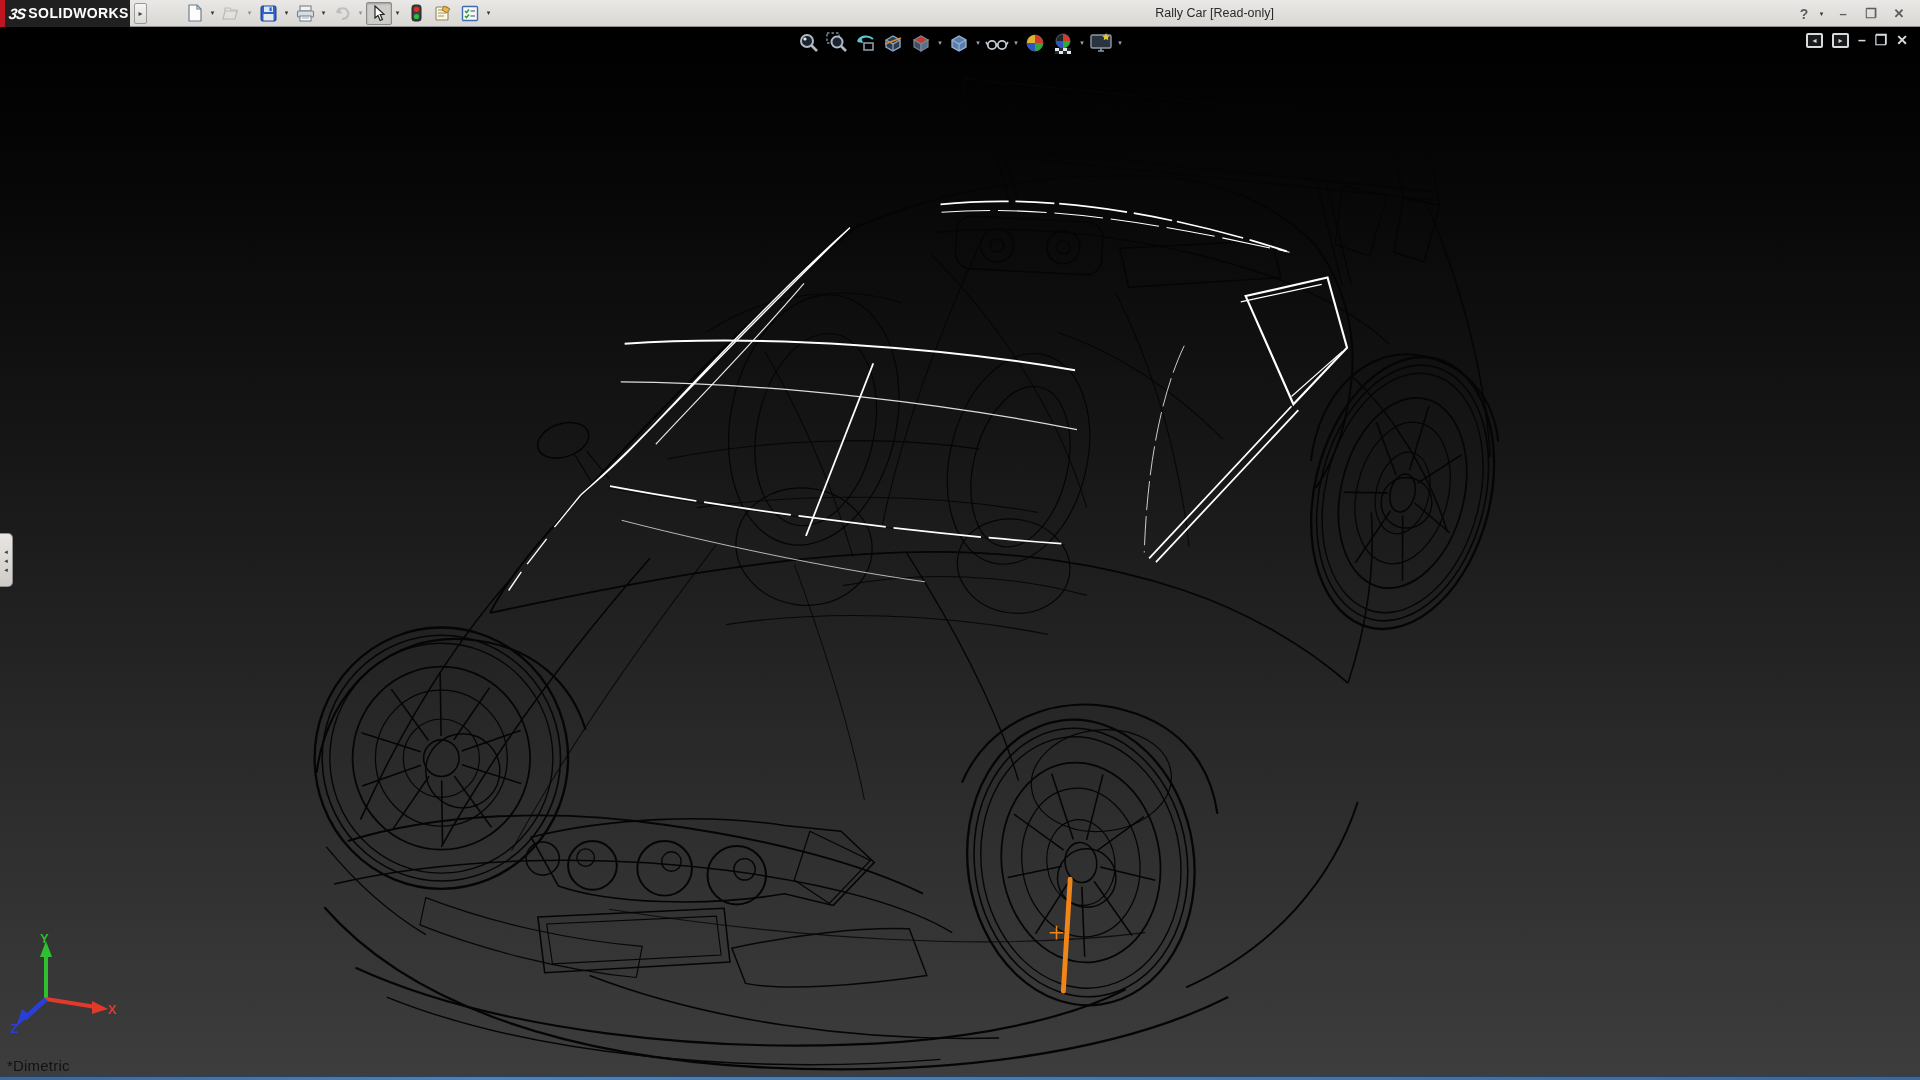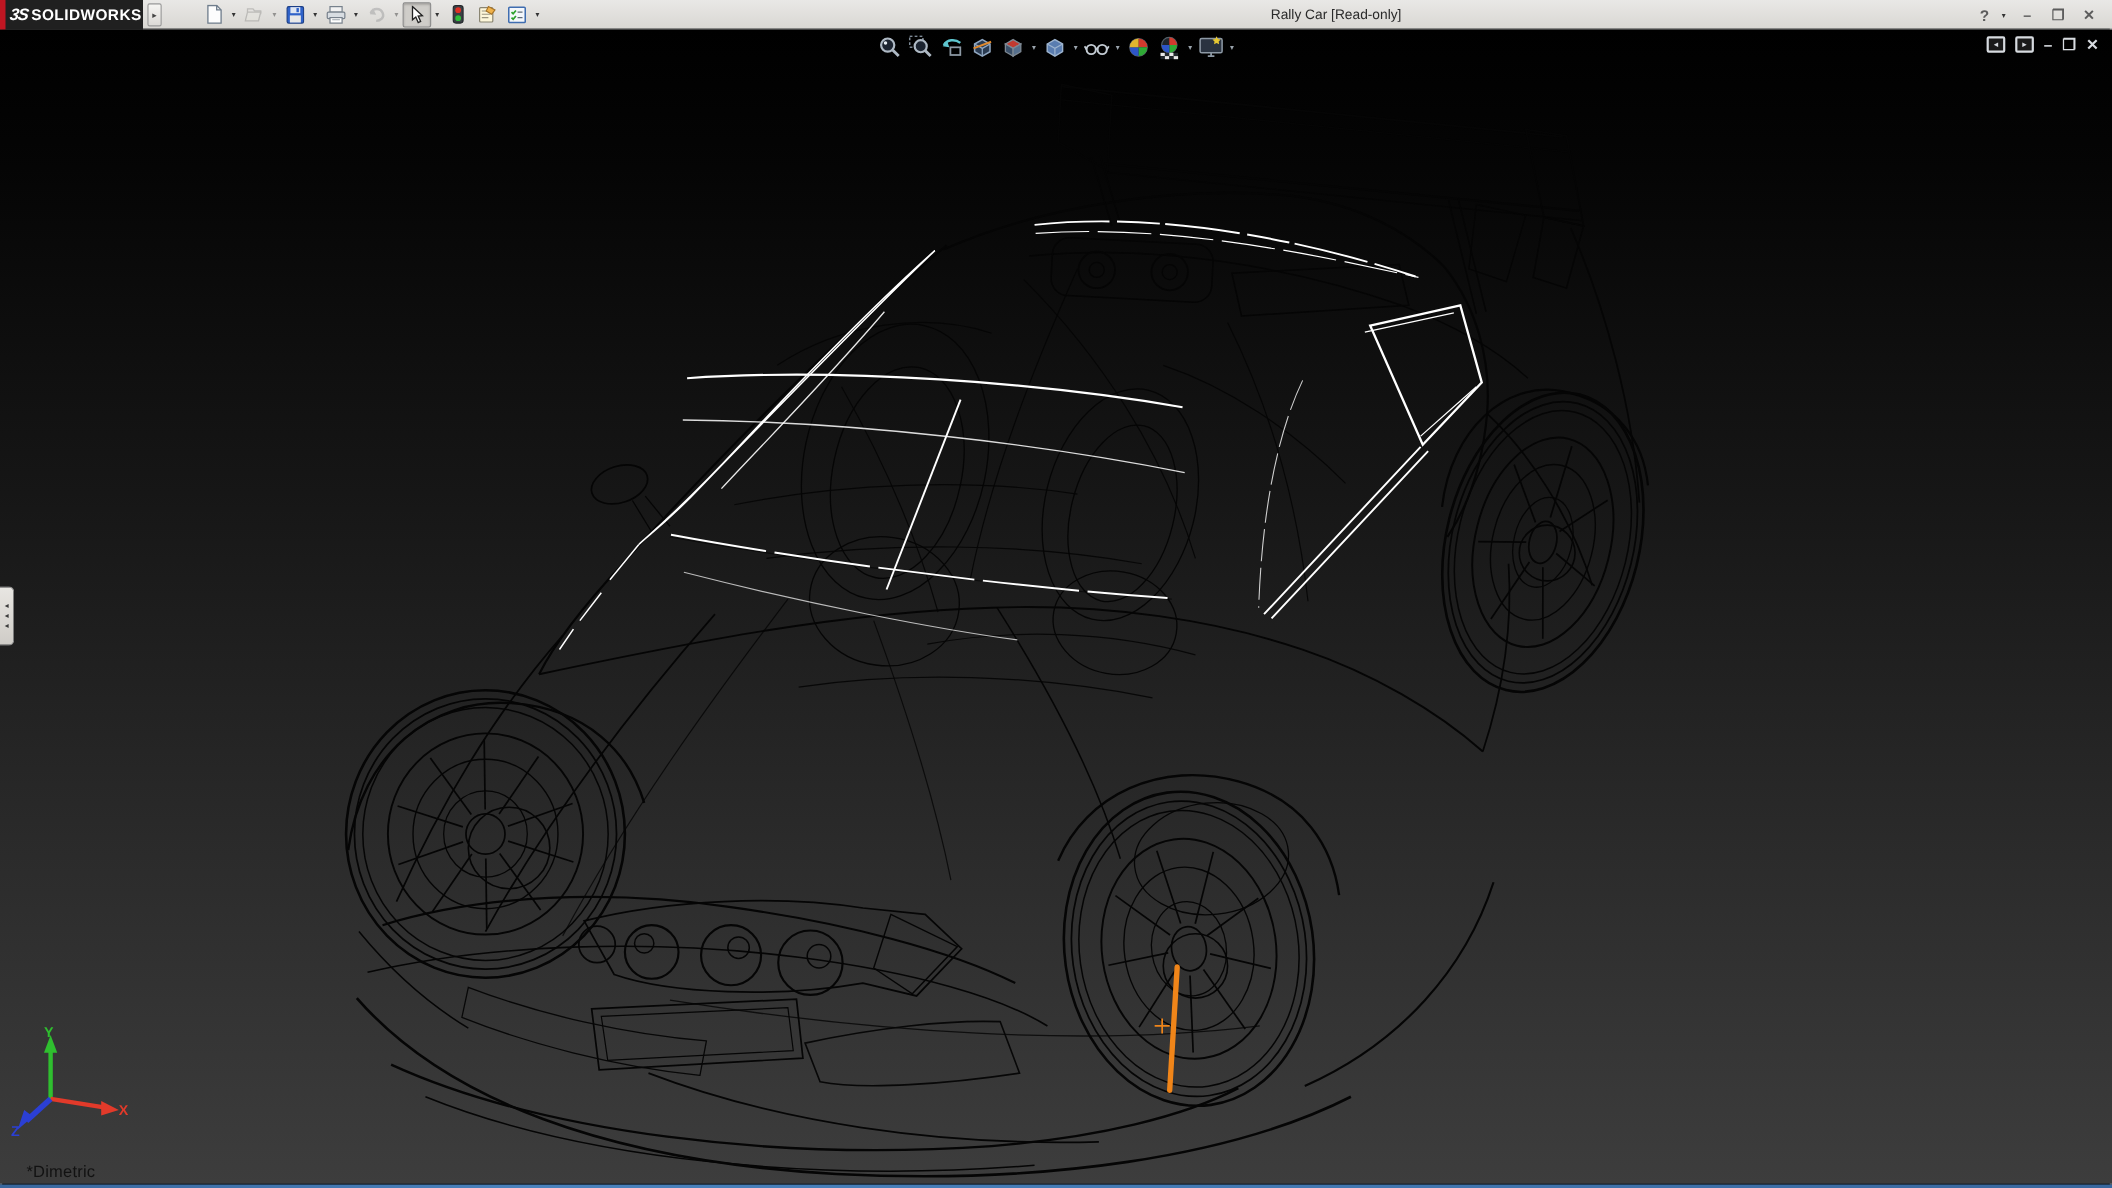--- a/index.html
+++ b/index.html
@@ -54,21 +54,21 @@
   .doc-controls .wbtn { font-size:14px; font-weight:bold; }
 
   
   .panel-tab { position:absolute; left:0; top:506px; width:13px; height:54px;
      background:linear-gradient(#e8e6e2,#cfccc7); border:1px solid #8f8f8f; border-left:none;
      border-radius:0 5px 5px 0; display:flex; flex-direction:column; align-items:center;
      justify-content:center; gap:2px; color:#3a3a3a; font-size:7px; line-height:7px; }
 
   
   .triad { position:absolute; left:8px; bottom:40px; width:110px; height:105px; }
-  .view-label { position:absolute; left:24px; bottom:2px; font-size:15px; color:#121212;
+  .view-label { position:absolute; left:7px; bottom:2px; font-size:15px; color:#121212;
                 letter-spacing:.2px; }
 
   
   .bottom-strip { height:4px; width:100%;
      background:linear-gradient(90deg,#39679e 0%,#4a82bd 25%,#4379b3 60%,#39679e 100%);
      border-top:1px solid #26425f; }
 
   
   .scene path, .scene line, .scene circle, .scene ellipse, .scene rect, .scene polygon { fill:none; }
   .dark { stroke:#050505; }

